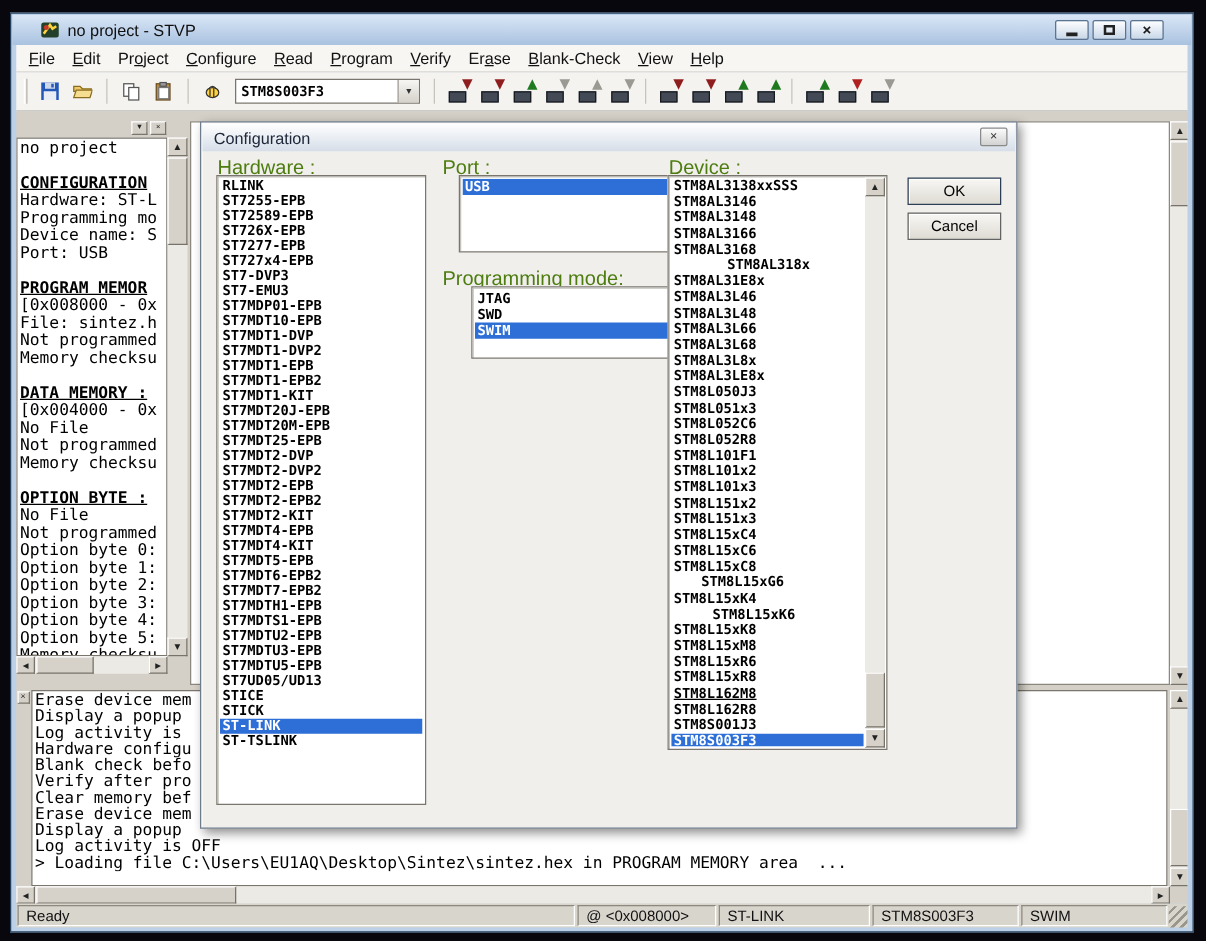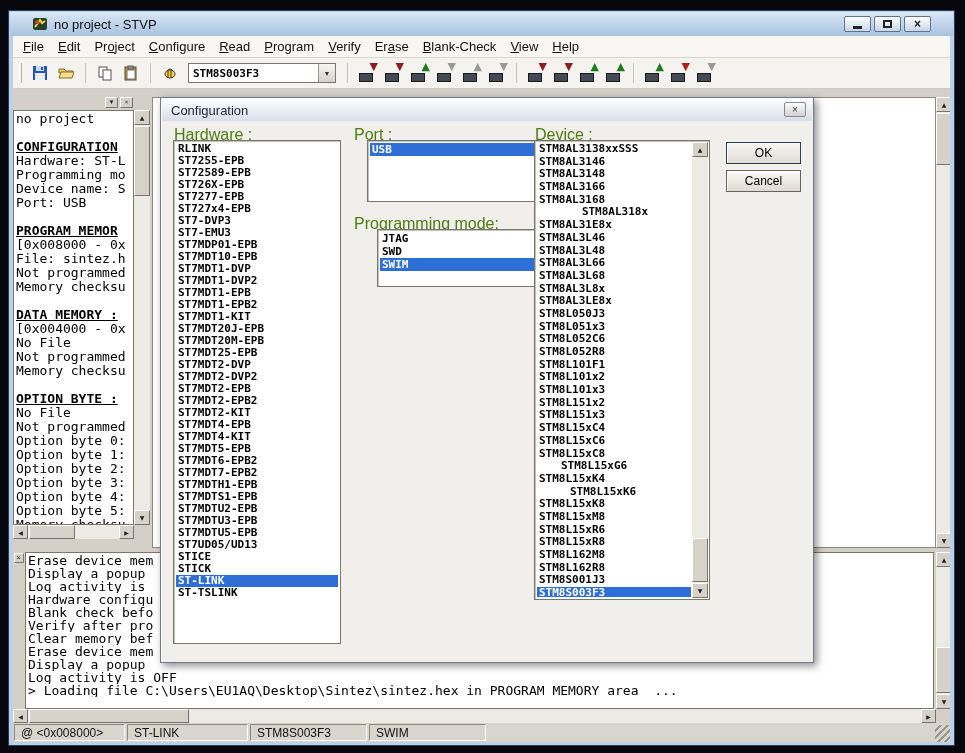--- a/index.html
+++ b/index.html
@@ -313,20 +313,21 @@
         </div>
       <div data-sb="h" style="left:0;top:620px;width:923px;height:14px;">
           <div class="sb-btn sb-left">◀</div>
           <div class="sb-thumb" style="top: 0px; bottom: 0px; width: 160px; left: 16px;"></div>
           <div class="sb-btn sb-right">▶</div>
         </div>
 
     </div>
 
     <div class="statusbar">
+      <div class="status-ready">Ready</div>
       <div id="statusFields" style="display:flex;gap:2px;">
           <div class="status-field">@ &lt;0x008000&gt;</div>
           <div class="status-field">ST-LINK</div>
           <div class="status-field">STM8S003F3</div>
           <div class="status-field">SWIM</div>
         </div>
     </div>
     <div class="grip"></div>
 
   </div>
@@ -425,21 +426,21 @@
           <div class="lb-row" style="height: 12.7px; line-height: 12.7px;">STM8L15xC4</div>
           <div class="lb-row" style="height: 12.7px; line-height: 12.7px;">STM8L15xC6</div>
           <div class="lb-row" style="height: 12.7px; line-height: 12.7px;">STM8L15xC8</div>
           <div class="lb-row" style="height: 12.7px; line-height: 12.7px; padding-left: 24px;">STM8L15xG6</div>
           <div class="lb-row" style="height: 12.7px; line-height: 12.7px;">STM8L15xK4</div>
           <div class="lb-row" style="height: 12.7px; line-height: 12.7px; margin-left: 31px;">STM8L15xK6</div>
           <div class="lb-row" style="height: 12.7px; line-height: 12.7px;">STM8L15xK8</div>
           <div class="lb-row" style="height: 12.7px; line-height: 12.7px;">STM8L15xM8</div>
           <div class="lb-row" style="height: 12.7px; line-height: 12.7px;">STM8L15xR6</div>
           <div class="lb-row" style="height: 12.7px; line-height: 12.7px;">STM8L15xR8</div>
-          <div class="lb-row" style="height: 12.7px; line-height: 12.7px;">STM8L162M8</div>
+          <div class="lb-row" style="height: 12.7px; line-height: 12.7px; text-decoration: underline;">STM8L162M8</div>
           <div class="lb-row" style="height: 12.7px; line-height: 12.7px;">STM8L162R8</div>
           <div class="lb-row" style="height: 12.7px; line-height: 12.7px;">STM8S001J3</div>
           <div class="lb-row sel" style="height: 12.7px; line-height: 12.7px;">STM8S003F3</div>
         </div>
       <div data-sb="v" style="right:1px;top:1px;bottom:1px;width:16px;">
           <div class="sb-btn sb-top">▲</div>
           <div class="sb-thumb" style="left: 0px; right: 0px; height: 44px; bottom: 16px;"></div>
           <div class="sb-btn sb-bot">▼</div>
         </div>
     </div>

